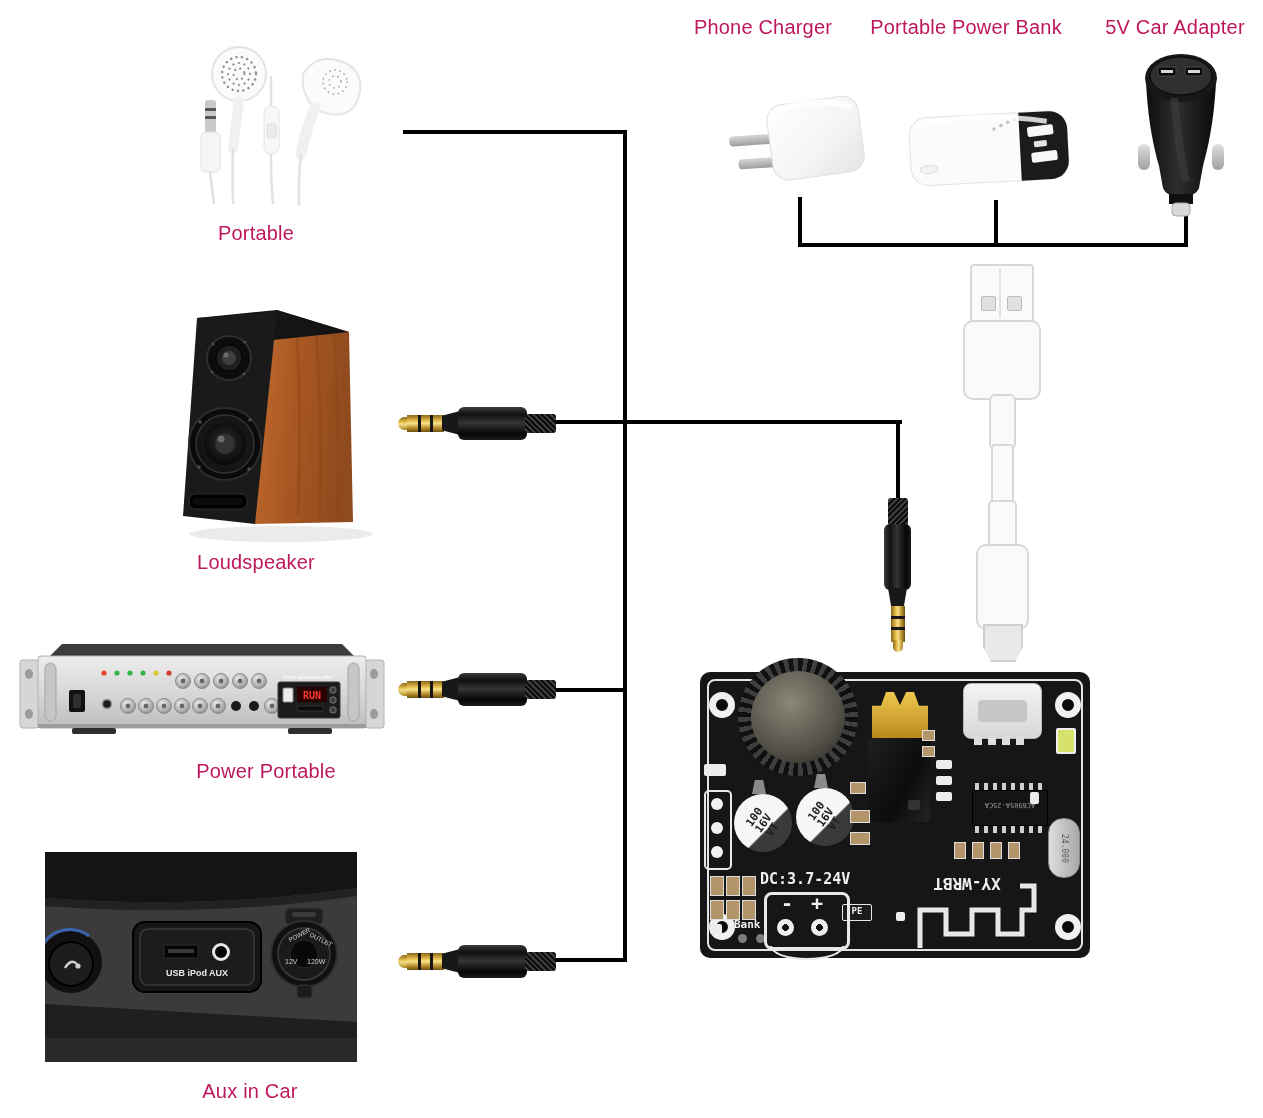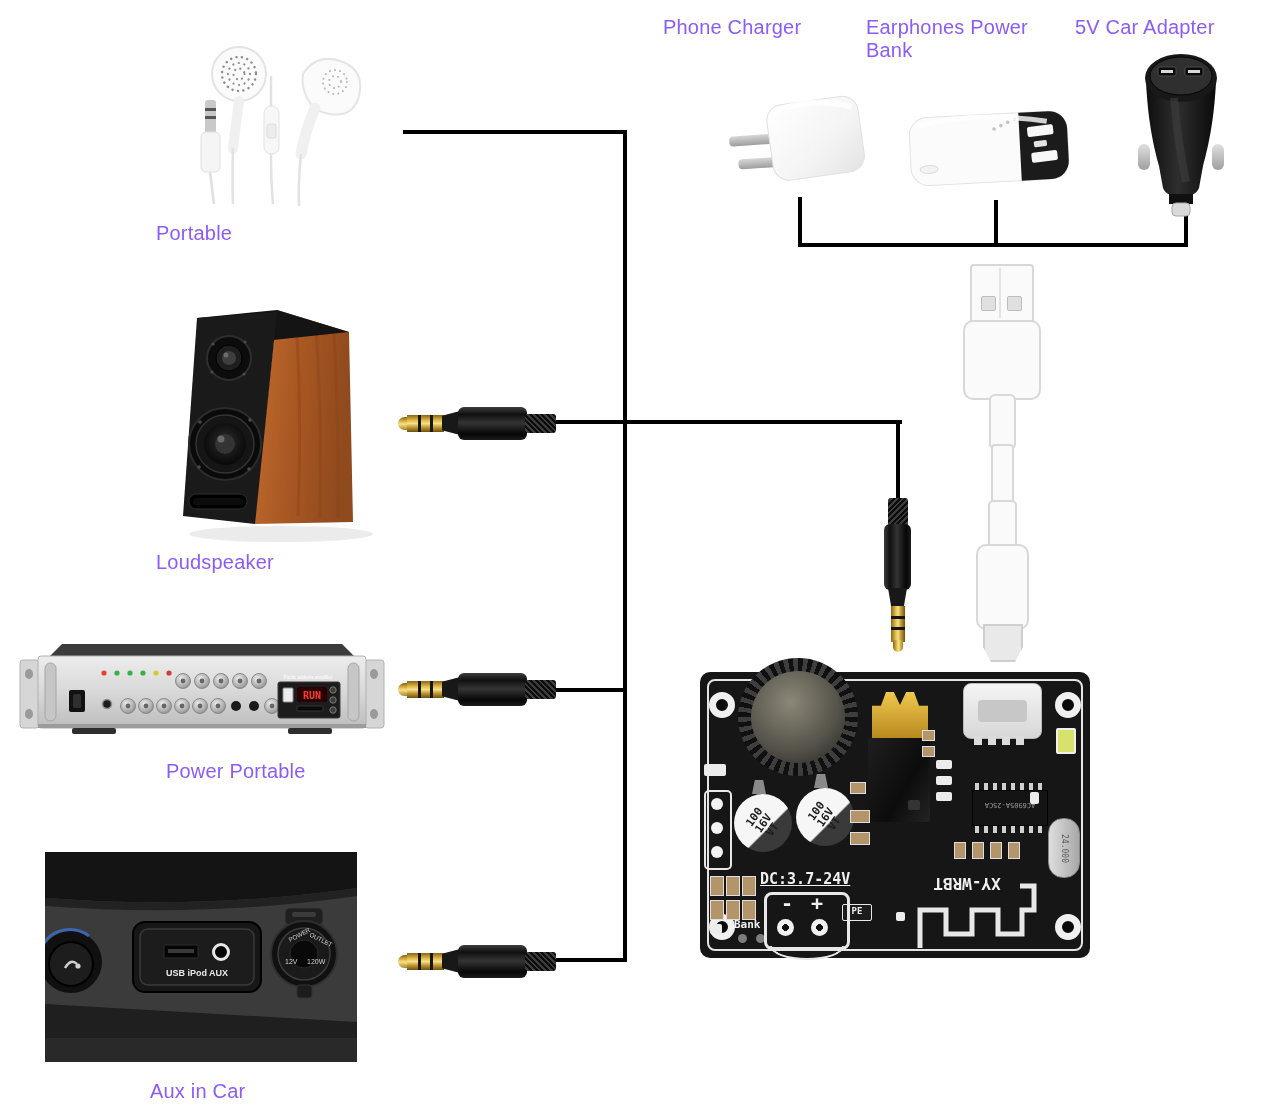--- a/index.html
+++ b/index.html
@@ -1,19 +1,19 @@
 <!DOCTYPE html>
 <html><head>
 <meta charset="utf-8">
 <style>
   html,body{margin:0;padding:0;background:#fff;}
   #canvas{position:relative;width:1263px;height:1118px;background:#ffffff;overflow:hidden;
           font-family:"Liberation Sans",sans-serif;}
   .wire{position:absolute;background:#000;}
-  .label{position:absolute;width:200px;color:#8b5cf6;font-size:20px;letter-spacing:.2px;}
+  .label{position:absolute;width:200px;text-align:center;color:#be185d;font-size:20px;letter-spacing:.2px;}
   .abs{position:absolute;}
   
   .jack{position:absolute;width:158px;height:36px;}
   .jack .tipknob{position:absolute;left:0;top:12px;width:11px;height:13px;border-radius:7px 2px 2px 7px;
      background:linear-gradient(180deg,#8a6518,#e8c24e 40%,#f6e08a 55%,#a8821f);}
   .jack .gold{position:absolute;left:9px;top:10px;width:37px;height:17px;
      background:linear-gradient(180deg,#8a6518,#e8c24e 35%,#f6e08a 50%,#b9912c 75%,#6e4f12);}
   .jack .ring1,.jack .ring2{position:absolute;top:0;width:3px;height:100%;background:#161616;}
   .jack .ring1{left:11px;} .jack .ring2{left:23px;}
   .jack .cone{position:absolute;left:44px;top:6px;width:18px;height:24px;background:#181818;
@@ -60,21 +60,21 @@
   <div class="wire" style="left:552px;top:420px;width:350px;height:4px;"></div>
   <div class="wire" style="left:896px;top:420px;width:4px;height:86px;"></div>
   <div class="wire" style="left:552px;top:688px;width:75px;height:4px;"></div>
   <div class="wire" style="left:552px;top:958px;width:75px;height:4px;"></div>
   <div class="wire" style="left:798px;top:197px;width:4px;height:50px;"></div>
   <div class="wire" style="left:994px;top:200px;width:4px;height:47px;"></div>
   <div class="wire" style="left:1184px;top:206px;width:4px;height:41px;"></div>
   <div class="wire" style="left:798px;top:243px;width:390px;height:4px;"></div>
 
   <div class="label" style="left:663px;top:16px;">Phone Charger</div>
-  <div class="label" style="left:866px;top:16px;">Earphones Power Bank</div>
+  <div class="label" style="left:866px;top:16px;">Portable Power Bank</div>
   <div class="label" style="left:1075px;top:16px;">5V Car Adapter</div>
   <div class="label" style="left:156px;top:222px;">Portable</div>
   <div class="label" style="left:156px;top:551px;">Loudspeaker</div>
   <div class="label" style="left:166px;top:760px;">Power Portable</div>
   <div class="label" style="left:150px;top:1080px;">Aux in Car</div>
 
   <svg class="abs" style="left:183px;top:36px;" width="240" height="172" viewBox="0 0 240 172">
     <g>
       <rect x="22" y="64" width="11" height="34" rx="3" fill="#c9c9c9"></rect>
       <rect x="22" y="72" width="11" height="3" fill="#555"></rect>
@@ -451,21 +451,21 @@
       <div class="abs" style="left:0;top:10px;width:74px;text-align:center;font-size:7px;color:#9a9a9a;transform:rotate(180deg);font-family:'DejaVu Sans Mono',monospace;">AC6905A-25CA</div>
     </div>
 
     <div class="abs" style="left:348px;top:146px;width:30px;height:58px;border-radius:15px;
          background:linear-gradient(90deg,#dedede,#a8a8a8);border:1px solid #888;">
       <div class="abs" style="left:-14px;top:25px;width:58px;text-align:center;font-size:8px;color:#555;transform:rotate(90deg);font-family:'DejaVu Sans Mono',monospace;">24.000</div>
     </div>
 
     <div class="abs" style="left:356px;top:56px;width:16px;height:22px;background:#d6e26b;border:2px solid #f0f0f0;border-radius:2px;"></div>
 
-    <div class="silk" style="left:60px;top:198px;font-size:15px;font-weight:bold;text-decoration:underline;">DC:3.7-24V</div>
+    <div class="silk" style="left:60px;top:198px;font-size:15px;font-weight:bold;">DC:3.7-24V</div>
     <div class="silk" style="left:222px;top:202px;width:90px;font-size:16px;font-weight:bold;transform:rotate(180deg);text-align:center;">XY-WRBT</div>
     <div class="silk" style="left:34px;top:246px;font-size:11px;font-weight:bold;">Bank</div>
     <div class="abs" style="left:38px;top:262px;width:9px;height:9px;border-radius:50%;background:#7d7d7d;"></div>
     <div class="abs" style="left:56px;top:262px;width:9px;height:9px;border-radius:50%;background:#7d7d7d;"></div>
     <div class="abs" style="left:142px;top:232px;width:28px;height:15px;border:1.5px solid #e8e8e8;border-radius:2px;background:#1c1c1c;">
       <div class="silk" style="left:0;top:1px;width:28px;text-align:center;font-size:9px;font-weight:bold;">PE</div>
     </div>
 
     <div class="abs" style="left:64px;top:220px;width:80px;height:52px;border:3px solid #e8e8e8;border-radius:8px;">
       <div class="silk" style="left:14px;top:-4px;font-size:20px;font-weight:bold;">-</div>

